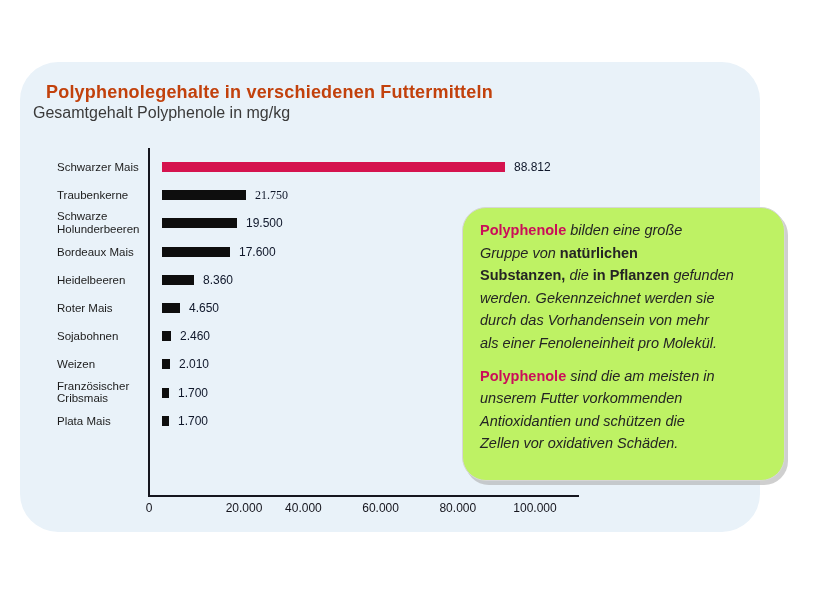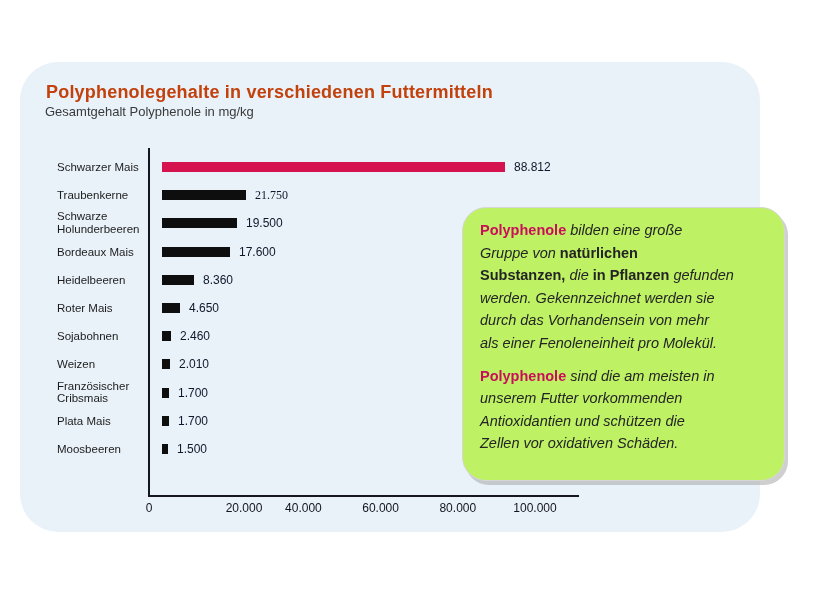--- a/index.html
+++ b/index.html
@@ -17,22 +17,22 @@
     background:var(--panel-bg,#E9F2F9);
     border-radius:38px;
   }
 
   .title{
     position:absolute;left:42px;top:78px;margin:4px;
     font-size:18px;font-weight:bold;color:#c2410c;
     letter-spacing:0.2px;
   }
   .subtitle{
-    position:absolute;left:45px;top:104px;
-    font-size:13px;color:#3a3a3a;
+    position:absolute;left:33px;top:104px;
+    font-size:16px;color:#3a3a3a;
   }
 
   .chart{position:absolute;left:0;top:0;width:820px;height:600px;pointer-events:none;}
   .axis-y{position:absolute;left:148px;top:148px;width:2px;height:349px;background:#15161e;}
   .axis-x{position:absolute;left:148px;top:495px;width:431px;height:2px;background:#15161e;}
 
   .rows{position:absolute;left:12px;top:153px;width:620px;}
   .row{position:relative;height:28.2px;}
   .cat-label{
     position:absolute;left:45px;top:50%;transform:translateY(-50%);
@@ -130,25 +130,20 @@
           <div class="cat-label">Französischer
 Cribsmais</div>
           <div class="bar" style="width: 7px;"></div>
           <span class="val" style="left: 166px;">1.700</span>
         </div>
         <div class="row">
           <div class="cat-label">Plata Mais</div>
           <div class="bar" style="width: 7px;"></div>
           <span class="val" style="left: 166px;">1.700</span>
         </div>
-        <div class="row">
-          <div class="cat-label">Moosbeeren</div>
-          <div class="bar" style="width: 6px;"></div>
-          <span class="val" style="left: 165px;">1.500</span>
-        </div>
       </div>
     <div class="ticks">
         <span class="tick" style="left: 149px;">0</span>
         <span class="tick" style="left: 244px;">20.000</span>
         <span class="tick" style="left: 303.4px;">40.000</span>
         <span class="tick" style="left: 380.6px;">60.000</span>
         <span class="tick" style="left: 457.8px;">80.000</span>
         <span class="tick" style="left: 535px;">100.000</span>
       </div>
   </div>

